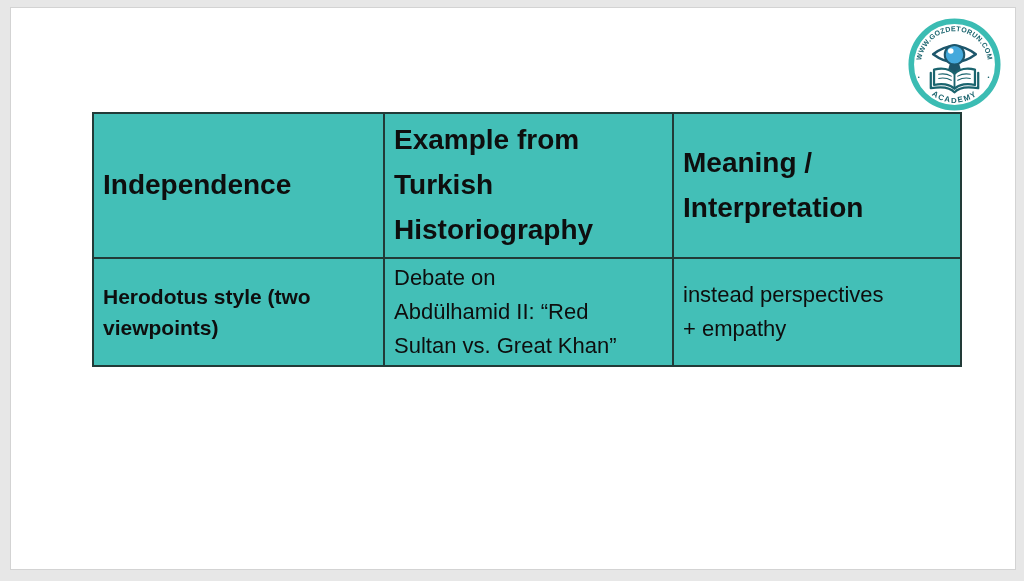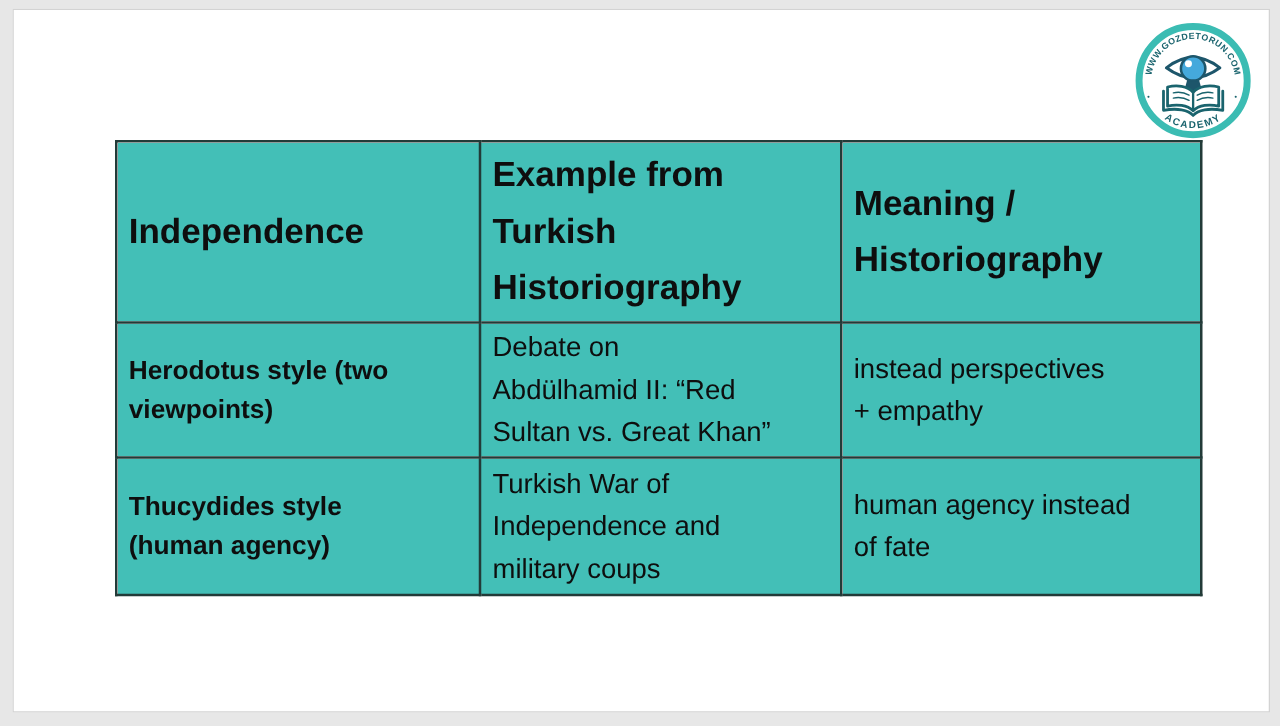--- a/index.html
+++ b/index.html
@@ -80,39 +80,30 @@
         <col style="width:289px">
         <col style="width:288px">
       </colgroup>
       <tbody>
         <tr class="hdr">
           <th>Independence</th>
           <th>Example from
 Turkish
 Historiography</th>
           <th>Meaning /
-Historiography</th>
+Interpretation</th>
         </tr>
         <tr class="row1">
           <td class="first">Herodotus style (two
 viewpoints)</td>
           <td>Debate on
 Abdülhamid II: “Red
 Sultan vs. Great Khan”</td>
           <td>instead perspectives
 + empathy</td>
-        </tr>
-        <tr class="row2">
-          <td class="first">Thucydides style
-(human agency)</td>
-          <td>Turkish War of
-Independence and
-military coups</td>
-          <td>human agency instead
-of fate</td>
         </tr>
       </tbody>
     </table>
 
     <svg class="logo" viewBox="0 0 100 100" aria-hidden="true">
 
       <circle cx="50" cy="50" r="46.5" fill="#ffffff" stroke="#3bbcb3" stroke-width="6"></circle>
 
       <defs>
         <path id="arcTop" d="M 15.2 59.3 A 36 36 0 1 1 84.8 59.3" fill="none"></path>

